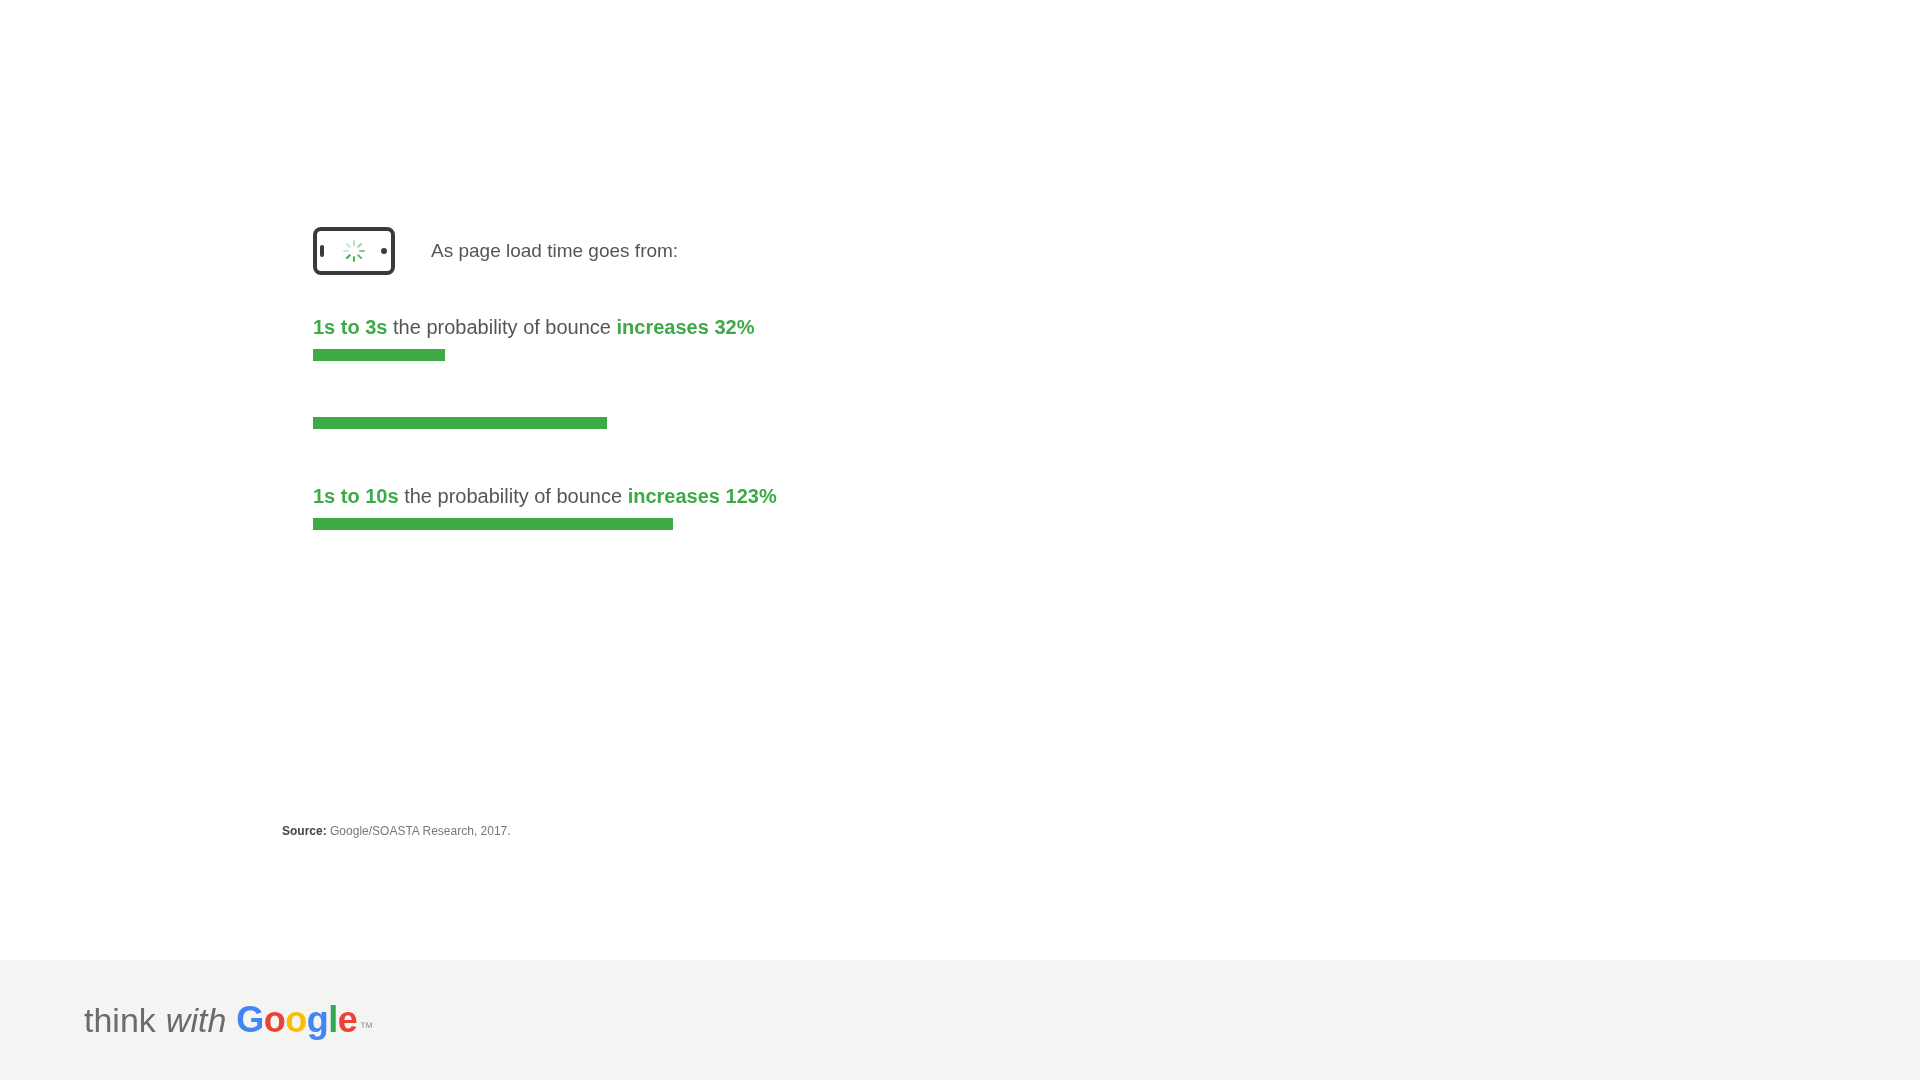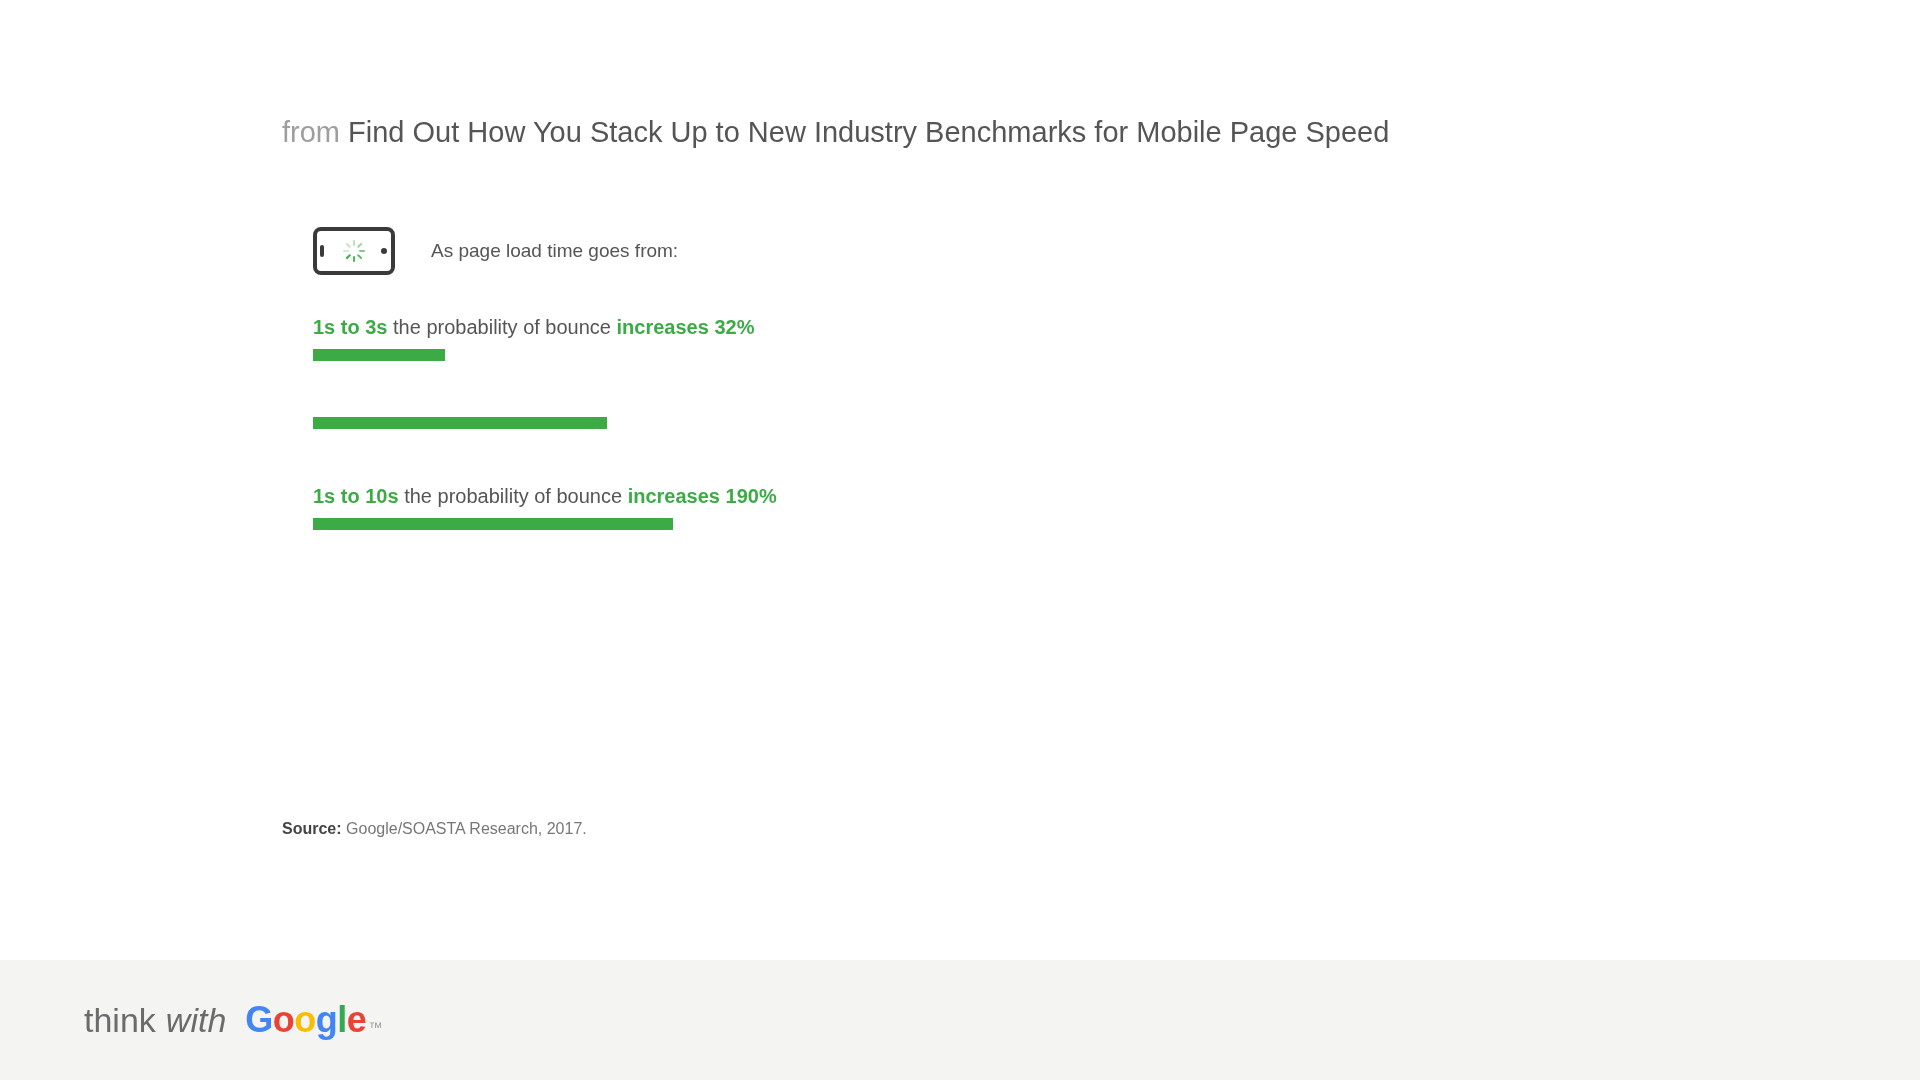--- a/index.html
+++ b/index.html
@@ -25,45 +25,40 @@
   .spinner span:nth-child(8){ transform: translate(-1px,-11px) rotate(315deg); opacity:.3;}
   .lead-text { margin-left: 36px; font-size: 19px; color: #555; }
   .rows { position: absolute; left: 103px; top: 258px; width: 1200px; }
   .row { margin-bottom: 56px; }
   .row .line { font-size: 20px; color: #555; }
   .row .range { color: #3cab46; font-weight: 700; }
   .row .mid { color: #555; }
   .row .inc { color: #3cab46; font-weight: 700; }
   .row .bar-wrap { margin-top: 10px; height: 12px; width: 600px; background: transparent; }
   .row .bar { height: 12px; background: #3cab46; }
-  .source { position: absolute; left: 72px; bottom: 64px; font-size: 16px; color: #777; }
+  .source { position: absolute; left: 72px; bottom: 64px; font-size: 12px; color: #777; }
   .source b { color: #444; font-weight: 700; }
   .stage { flex: 1 1 auto; display: flex; align-items: center; justify-content: center; background: #fff; }
   .footer { flex: 0 0 120px; background: #f4f4f2; display: flex; align-items: center; justify-content: flex-start; padding: 0 84px; }
   .brand { display: flex; align-items: baseline; font-size: 34px; color: #6b6b6b; }
   .brand .think { font-weight: 400; }
   .brand .with { font-weight: 400; margin: 0 10px; font-style: italic; }
-  .glogo { font-weight: 700; font-size: 36px; letter-spacing: -0.5px; margin-left: 9px; }
+  .glogo { font-weight: 700; font-size: 36px; letter-spacing: -0.5px; }
   .glogo .g1{color:#4285F4;} .glogo .g2{color:#EA4335;} .glogo .g3{color:#FBBC05;}
   .glogo .g4{color:#4285F4;} .glogo .g5{color:#34A853;} .glogo .g6{color:#EA4335;}
   .tm { font-size: 14px; color: #9e9e9e; margin-left: 2px; vertical-align: super; }
   .domain { font-size: 30px; color: #6b6b6b; }
 </style>
 </head>
 <body>
 
 <div class="page">
   <div class="stage">
     <div class="canvas">
 
-    <div class="header">
-      <span class="from">from</span>
-      <span> </span>
-      <span class="title">Find Out How You Stack Up to New Industry Benchmarks for Mobile Page Speed</span>
-    </div>
 
     <div class="lead-row">
       <div class="phone">
         <div class="spinner">
           <span></span>
               <span></span>
               <span></span>
               <span></span>
               <span></span>
               <span></span>
@@ -94,21 +89,21 @@
         </div>
       </div>
 
 
       <div class="row">
         <div class="line">
           <span class="range">1s to 10s</span>
           <span>  </span>
           <span class="mid">the probability of bounce</span>
           <span> </span>
-          <span class="inc">increases 190%</span>
+          <span class="inc">increases 123%</span>
         </div>
         <div class="bar-wrap">
           <div class="bar" style="width: 360px;"></div>
         </div>
       </div>
     </div>
 
     <div class="source">
       <b>Source:</b>
       <span>  </span>

